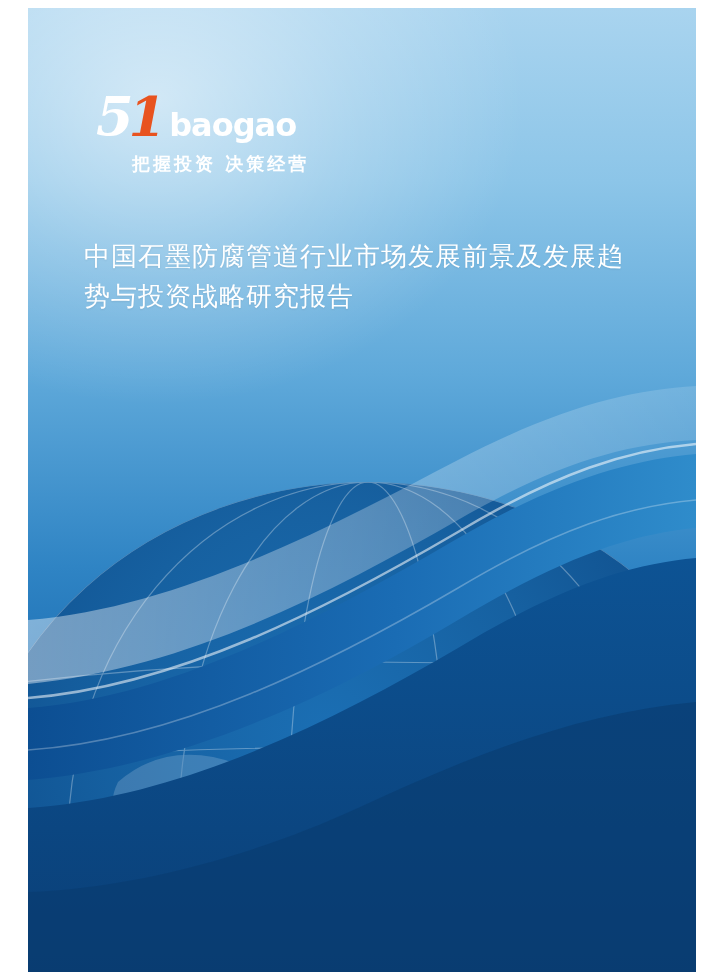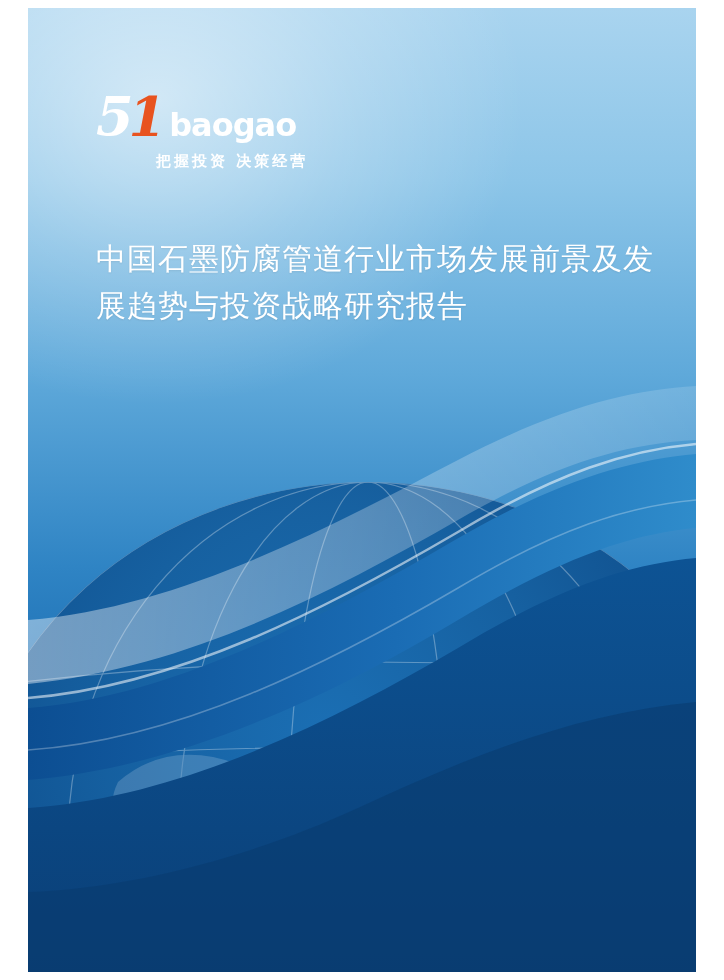--- a/index.html
+++ b/index.html
@@ -108,37 +108,37 @@
     font-family: "DejaVu Sans", sans-serif;
     font-size: 32px;
     font-weight: bold;
     color: #ffffff;
     line-height: 1;
     margin-left: 4px;
     letter-spacing: -1px;
   }
   .logo-sub {
     margin-top: 6px;
-    margin-left: 60px;
+    margin-left: 36px;
     font-family: "DejaVu Sans", sans-serif;
-    font-size: 15px;
+    font-size: 18px;
     font-weight: bold;
     color: #ffffff;
     letter-spacing: 3px;
     white-space: nowrap;
   }
 
   
   .title {
     position: absolute;
-    left: 68px;
+    left: 56px;
     top: 228px;
     width: 560px;
     font-family: "DejaVu Sans", sans-serif;
-    font-size: 30px;
+    font-size: 26px;
     line-height: 1.55;
     color: #ffffff;
     letter-spacing: 1px;
     font-weight: normal;
     text-shadow: 0 1px 2px rgba(0,0,0,0.08);
   }
 </style>
 </head>
 <body>
 

